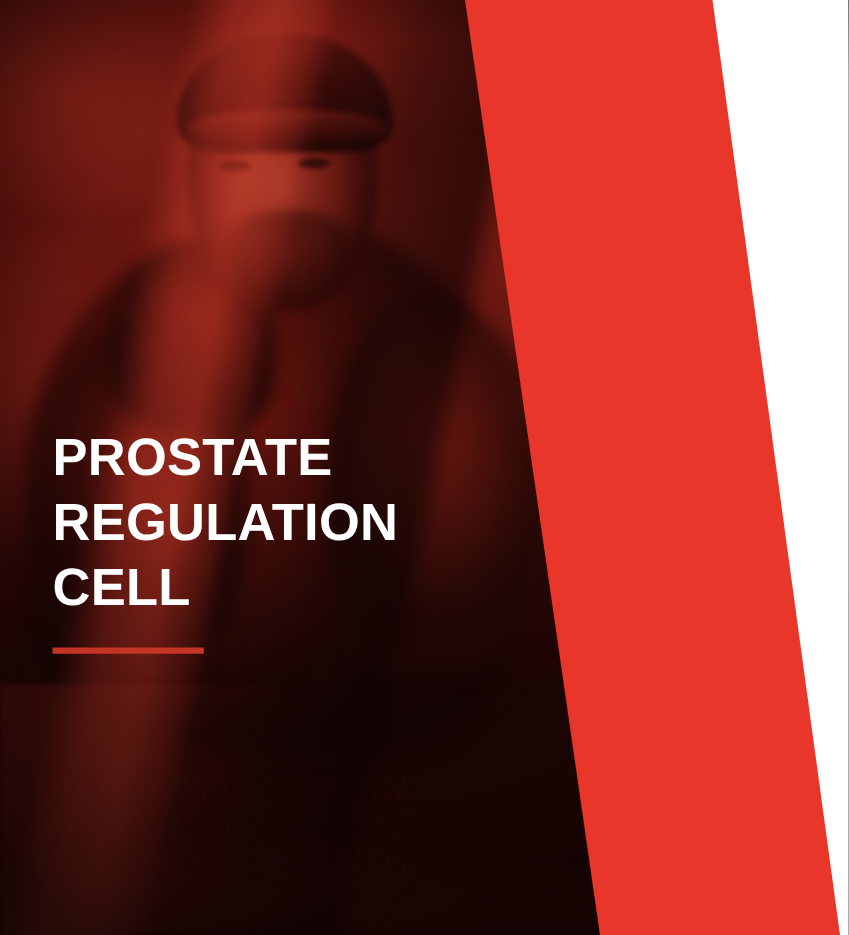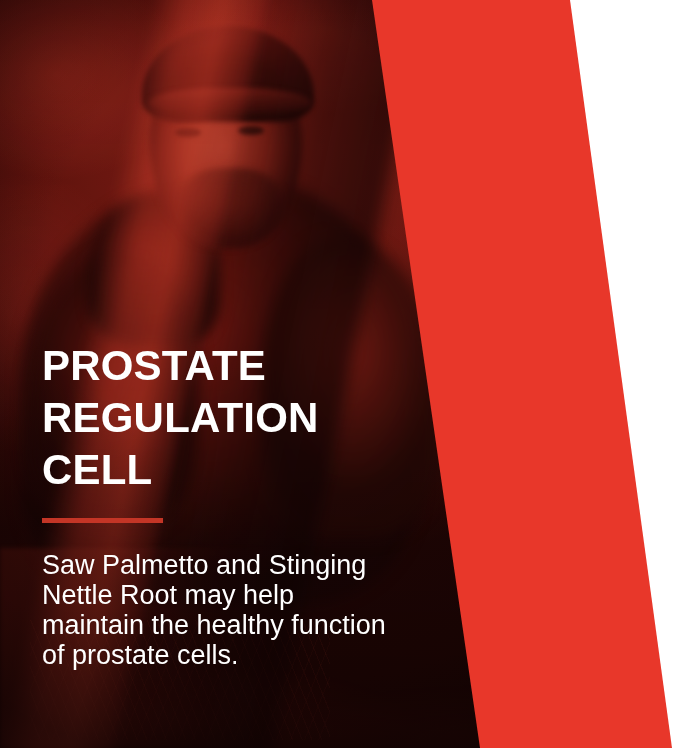--- a/index.html
+++ b/index.html
@@ -325,16 +325,15 @@
 
   <div class="copy">
     <h1 class="headline">
       <span class="hl-line">PROSTATE</span>
       <span class="hl-line">REGULATION</span>
       <span class="hl-line">CELL</span>
     </h1>
 
     <div class="accent-rule"></div>
 
-    <p class="subcopy">Saw Palmetto and Stinging Nettle Root may help maintain the healthy function of prostate cells.</p>
   </div>
 
 </div>
 
 </body></html>

